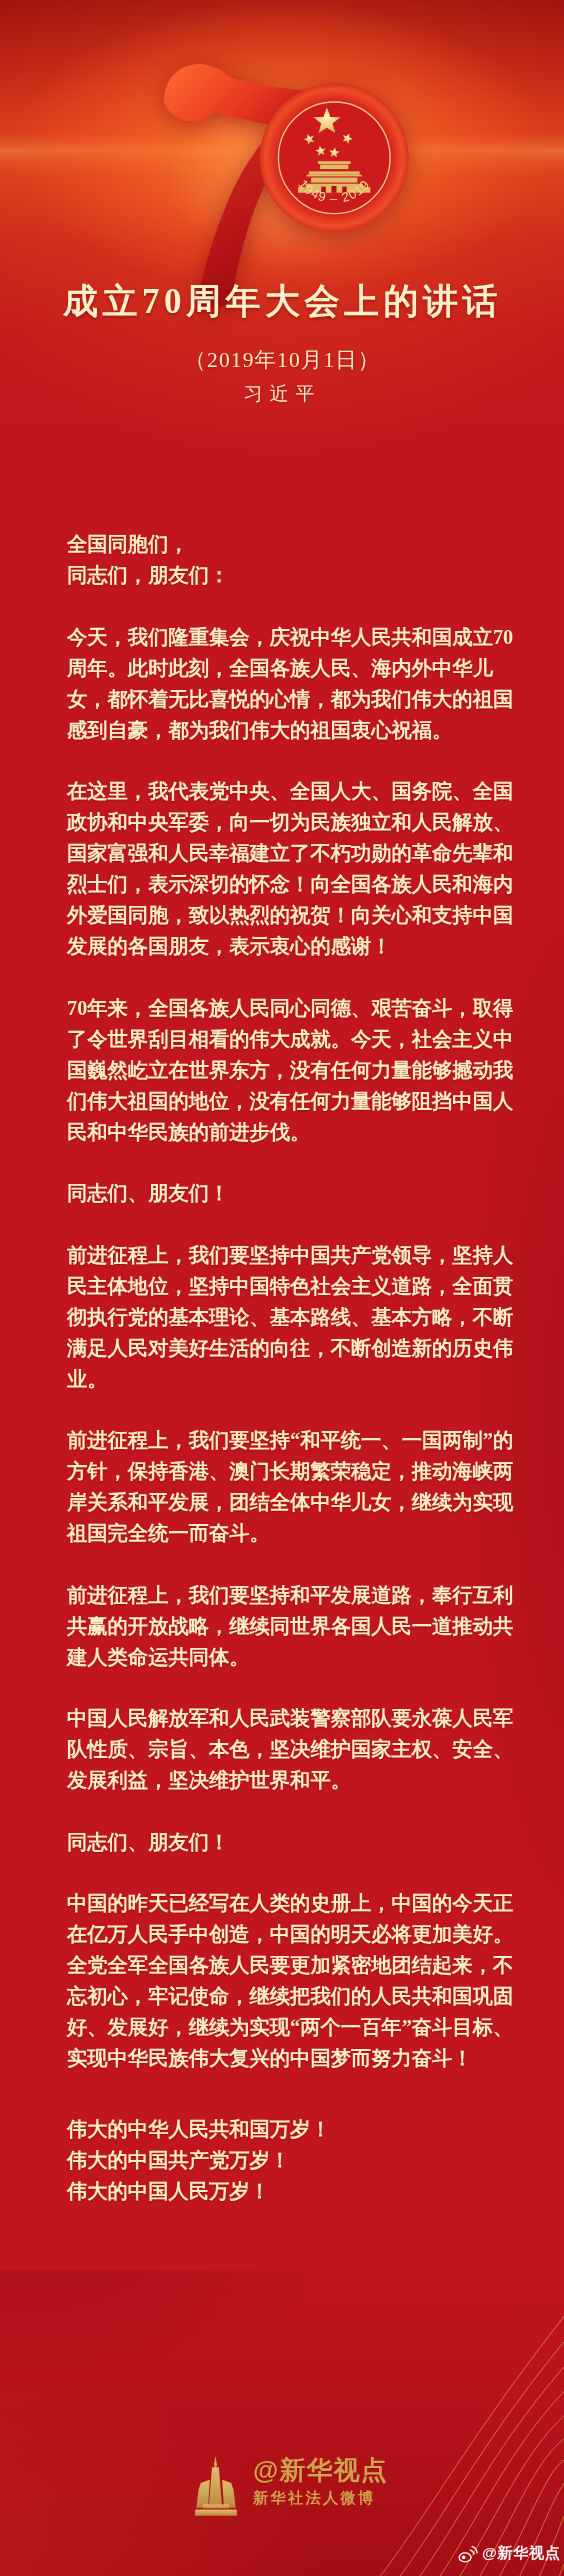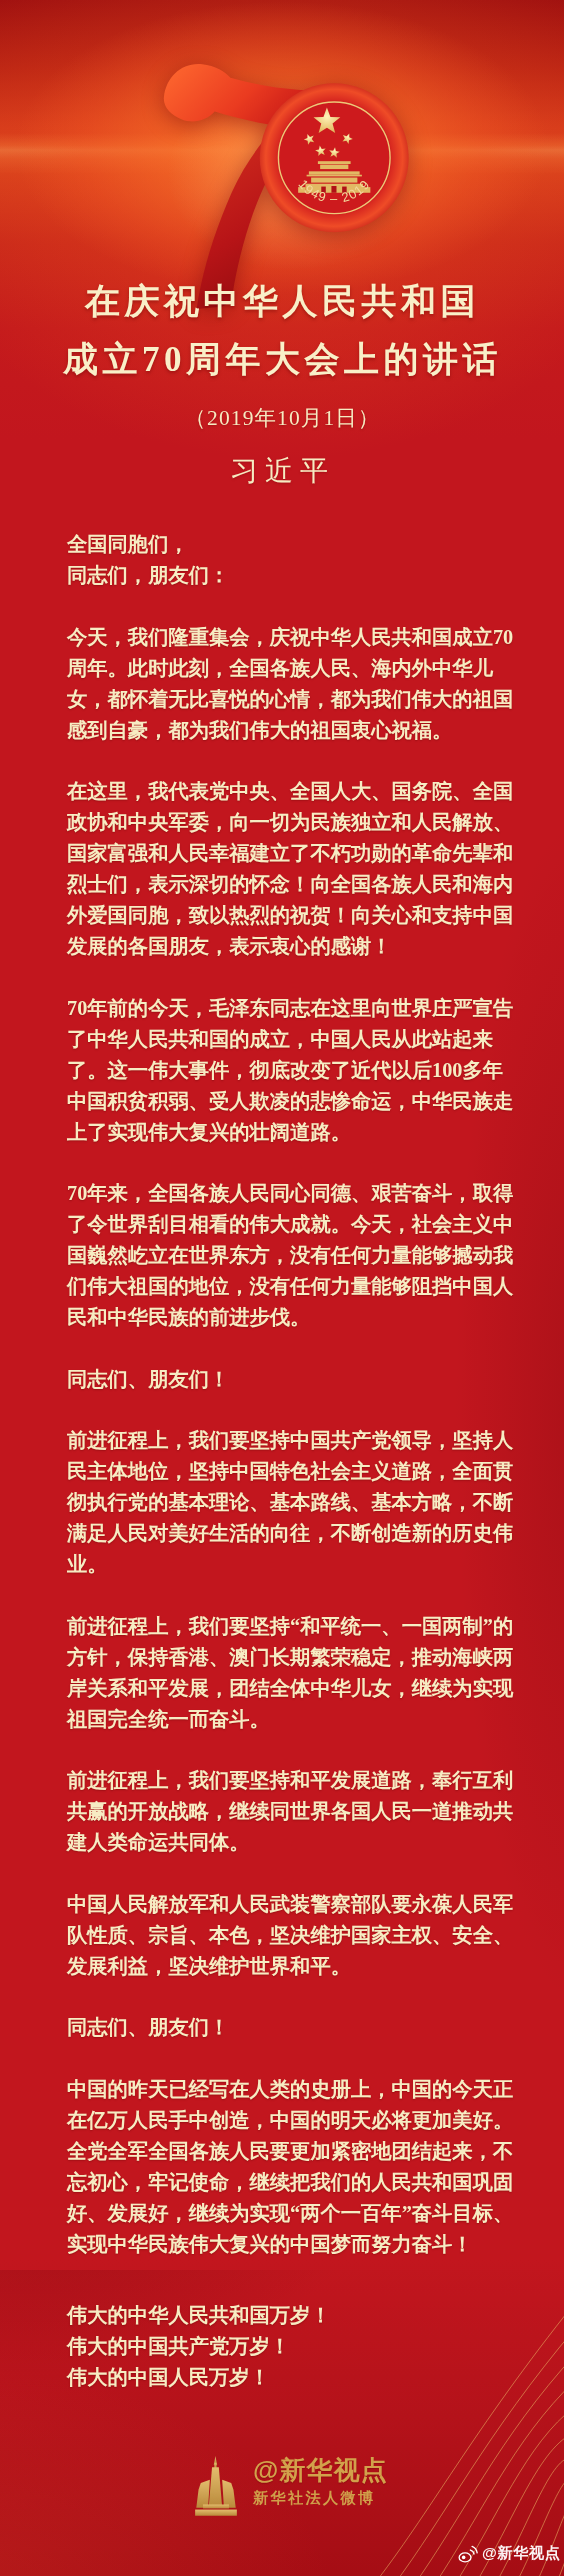--- a/index.html
+++ b/index.html
@@ -20,21 +20,21 @@
       radial-gradient(ellipse 649px 384px at -12% 108%, rgba(235,70,45,.26), transparent 62%),
       radial-gradient(ellipse 553px 305px at 6% -28%, rgba(105,4,10,.38), transparent 62%);}
   .emblem-glow{position:absolute;left:113px;top:34px;width:361px;height:305px;
     background:radial-gradient(ellipse 50% 45% at 50% 46%, rgba(255,210,150,.30), transparent 70%);}
   .emblem{position:absolute;left:130px;top:45px;filter:drop-shadow(0 4.5px 11.3px rgba(110,0,4,.45));}
   .header{position:absolute;left:0;top:273px;width:565px;text-align:center;color:#f9efc8;}
   .title-line{font-size:35px;line-height:58px;font-weight:700;letter-spacing:4.5px;
     text-shadow:0 1.7px 3.4px rgba(100,0,0,.40);}
   .date-line{font-size:21.5px;line-height:29px;margin-top:14.7px;letter-spacing:1.1px;color:#f6ebc2;
     text-shadow:0 1.1px 2.3px rgba(100,0,0,.35);}
-  .author-line{font-size:28px;line-height:29px;margin-top:23px;letter-spacing:6.8px;color:#f6ebc2;
+  .author-line{font-size:19px;line-height:29px;margin-top:4px;letter-spacing:6.8px;color:#f6ebc2;
     text-shadow:0 1.1px 2.3px rgba(100,0,0,.35);}
   .speech{position:absolute;left:67px;top:529px;width:447px;color:#f7ecc3;
     font-size:20.3px;line-height:31px;text-align:left;
     text-shadow:0 1.1px 1.7px rgba(90,0,0,.35);font-weight:700;}
   .speech p{margin:0 0 30.5px 0;white-space:pre-line;}
   .speech p:last-child{margin-bottom:0;margin-top:40px;}
   .fan{position:absolute;left:339px;top:2282px;pointer-events:none;}
   .footer{position:absolute;left:195px;top:2456px;display:flex;align-items:flex-start;}
   .footer .txt{margin-left:16px;font-family:"Liberation Sans","DejaVu Sans",sans-serif;}
   .account{font-size:26px;line-height:28px;font-weight:700;color:#d2a14b;letter-spacing:1.1px;
@@ -104,32 +104,30 @@
       <rect x="357" y="250" width="9" height="12" fill="#b01116"></rect>
       <rect x="376" y="251" width="8" height="11" fill="#b01116"></rect>
     </g>
 
     <text font-family="Liberation Sans, DejaVu Sans, sans-serif" font-size="23" letter-spacing="2" fill="#f2d79b">
       <textPath href="#arcB" startOffset="50%" text-anchor="middle">1949 – 2019</textPath>
     </text>
   </svg>
 
   <div class="header">
-    <div class="title-line">在庆祝中华人民共和国</div>
     <div class="title-line">成立70周年大会上的讲话</div>
     <div class="date-line">（2019年10月1日）</div>
     <div class="author-line">习近平</div>
   </div>
 
   <div class="speech">
       <p>全国同胞们，
 同志们，朋友们：</p>
       <p>今天，我们隆重集会，庆祝中华人民共和国成立70周年。此时此刻，全国各族人民、海内外中华儿女，都怀着无比喜悦的心情，都为我们伟大的祖国感到自豪，都为我们伟大的祖国衷心祝福。</p>
       <p>在这里，我代表党中央、全国人大、国务院、全国政协和中央军委，向一切为民族独立和人民解放、国家富强和人民幸福建立了不朽功勋的革命先辈和烈士们，表示深切的怀念！向全国各族人民和海内外爱国同胞，致以热烈的祝贺！向关心和支持中国发展的各国朋友，表示衷心的感谢！</p>
-      <p>70年前的今天，毛泽东同志在这里向世界庄严宣告了中华人民共和国的成立，中国人民从此站起来了。这一伟大事件，彻底改变了近代以后100多年中国积贫积弱、受人欺凌的悲惨命运，中华民族走上了实现伟大复兴的壮阔道路。</p>
       <p>70年来，全国各族人民同心同德、艰苦奋斗，取得了令世界刮目相看的伟大成就。今天，社会主义中国巍然屹立在世界东方，没有任何力量能够撼动我们伟大祖国的地位，没有任何力量能够阻挡中国人民和中华民族的前进步伐。</p>
       <p>同志们、朋友们！</p>
       <p>前进征程上，我们要坚持中国共产党领导，坚持人民主体地位，坚持中国特色社会主义道路，全面贯彻执行党的基本理论、基本路线、基本方略，不断满足人民对美好生活的向往，不断创造新的历史伟业。</p>
       <p>前进征程上，我们要坚持“和平统一、一国两制”的方针，保持香港、澳门长期繁荣稳定，推动海峡两岸关系和平发展，团结全体中华儿女，继续为实现祖国完全统一而奋斗。</p>
       <p>前进征程上，我们要坚持和平发展道路，奉行互利共赢的开放战略，继续同世界各国人民一道推动共建人类命运共同体。</p>
       <p>中国人民解放军和人民武装警察部队要永葆人民军队性质、宗旨、本色，坚决维护国家主权、安全、发展利益，坚决维护世界和平。</p>
       <p>同志们、朋友们！</p>
       <p>中国的昨天已经写在人类的史册上，中国的今天正在亿万人民手中创造，中国的明天必将更加美好。全党全军全国各族人民要更加紧密地团结起来，不忘初心，牢记使命，继续把我们的人民共和国巩固好、发展好，继续为实现“两个一百年”奋斗目标、实现中华民族伟大复兴的中国梦而努力奋斗！</p>
       <p>伟大的中华人民共和国万岁！
 伟大的中国共产党万岁！

